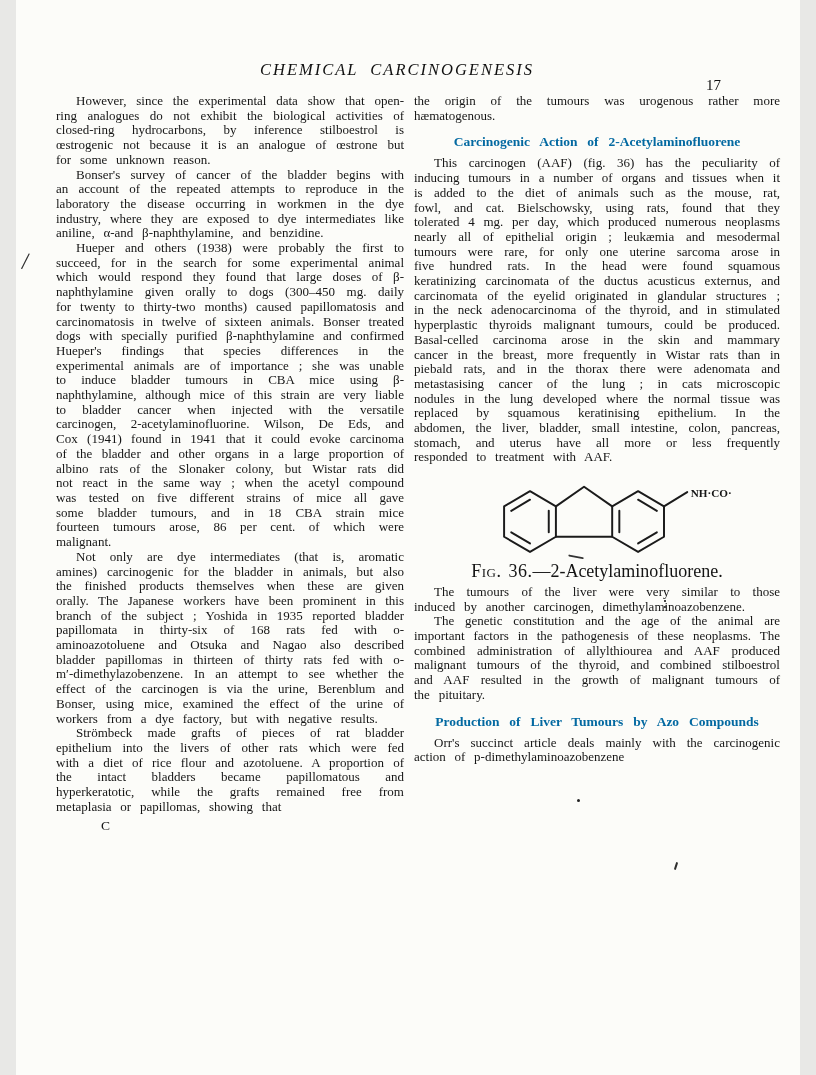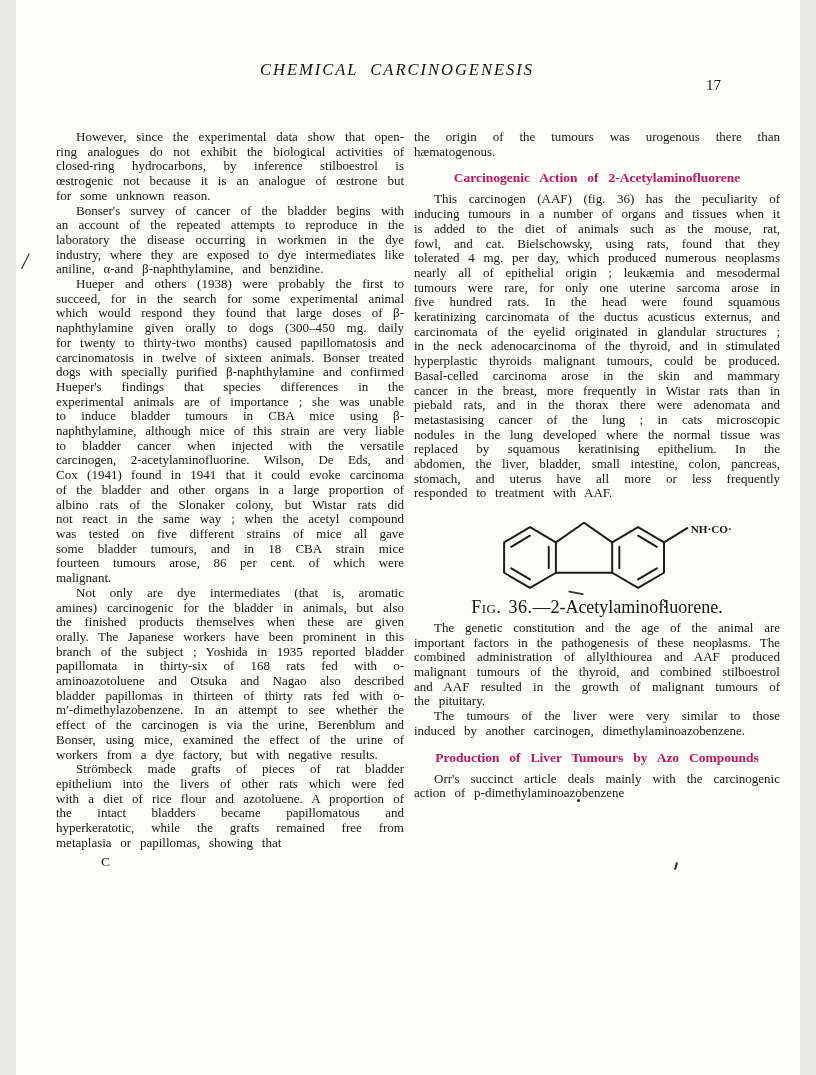--- a/index.html
+++ b/index.html
@@ -19,29 +19,29 @@
     white-space:nowrap;color:#101010;
   }
   .page-number{position:absolute;right:79px;top:17px;font-size:15px;color:#101010;}
   .columns{
     position:absolute;top:94px;left:0;
     width:816px;
     display:flex;
     padding:0 52px 0 40px;box-sizing:border-box;
     gap:10px;
   }
-  .col{font-size:13px;line-height:14.7px;text-align:justify;word-spacing:5.5px;margin-top:36px;}
+  .col{font-size:13px;line-height:14.7px;text-align:justify;word-spacing:5.5px;}
   .col-left{width:348px;flex:none;}
   .col-right{width:366px;flex:none;}
   .col p{margin:0;}
   p.indent{text-indent:20px;}
   p.noindent{text-indent:0;}
   h2.section-heading{
     font-size:13.5px;font-weight:bold;text-align:center;
-    margin:11px 0 7px 0;line-height:15px;word-spacing:6.5px;color:#be185d;
+    margin:11px 0 7px 0;line-height:15px;word-spacing:6.5px;color:#0369a1;
   }
   .figure36{margin:10px 0 6px 0;text-align:center;}
   .figure36 svg{display:block;margin:0 auto 2px auto;}
   .figure36 figcaption{
     font-size:18px;text-align:center;word-spacing:2px;
     margin-top:3px;color:#141414;
   }
   .smallcaps{font-variant:small-caps;letter-spacing:0.5px;}
   .signature{
     margin-top:5px;padding-left:45px;font-size:13.5px;color:#141414;
@@ -81,21 +81,21 @@
     <div class="col col-left">
       <p class="indent">However, since the experimental data show that open-ring analogues do not exhibit the biological activities of closed-ring hydrocarbons, by inference stilboestrol is œstrogenic not because it is an analogue of œstrone but for some unknown reason.</p>
       <p class="indent">Bonser's survey of cancer of the bladder begins with an account of the repeated attempts to reproduce in the laboratory the disease occurring in workmen in the dye industry, where they are exposed to dye intermediates like aniline, α-and β-naphthylamine, and benzidine.</p>
       <p class="indent">Hueper and others (1938) were probably the first to succeed, for in the search for some experimental animal which would respond they found that large doses of β-naphthylamine given orally to dogs (300–450 mg. daily for twenty to thirty-two months) caused papillomatosis and carcinomatosis in twelve of sixteen animals.  Bonser treated dogs with specially purified β-naphthylamine and confirmed Hueper's findings that species differences in the experimental animals are of importance ;  she was unable to induce bladder tumours in CBA mice using β-naphthylamine, although mice of this strain are very liable to bladder cancer when injected with the versatile carcinogen, 2-acetylaminofluorine.  Wilson, De Eds, and Cox (1941) found in 1941 that it could evoke carcinoma of the bladder and other organs in a large proportion of albino rats of the Slonaker colony, but Wistar rats did not react in the same way ;  when the acetyl compound was tested on five different strains of mice all gave some bladder tumours, and in 18 CBA strain mice fourteen tumours arose, 86 per cent. of which were malignant.</p>
       <p class="indent">Not only are dye intermediates (that is, aromatic amines) carcinogenic for the bladder in animals, but also the finished products themselves when these are given orally.  The Japanese workers have been prominent in this branch of the subject ;  Yoshida in 1935 reported bladder papillomata in thirty-six of 168 rats fed with o-aminoazotoluene and Otsuka and Nagao also described bladder papillomas in thirteen of thirty rats fed with o-m′-dimethylazobenzene.  In an attempt to see whether the effect of the carcinogen is via the urine, Berenblum and Bonser, using mice, examined the effect of the urine of workers from a dye factory, but with negative results.</p>
       <p class="indent">Strömbeck made grafts of pieces of rat bladder epithelium into the livers of other rats which were fed with a diet of rice flour and azotoluene.  A proportion of the intact bladders became papillomatous and hyperkeratotic, while the grafts remained free from metaplasia or papillomas, showing that</p>
       <div class="signature">C</div>
     </div>
 
     <div class="col col-right">
-      <p class="noindent">the origin of the tumours was urogenous there than hæmatogenous.</p>
+      <p class="noindent">the origin of the tumours was urogenous rather more hæmatogenous.</p>
       <h2 class="section-heading">Carcinogenic Action of 2-Acetylaminofluorene</h2>
       <p class="indent">This carcinogen (AAF) (fig. 36) has the peculiarity of inducing tumours in a number of organs and tissues when it is added to the diet of animals such as the mouse, rat, fowl, and cat.  Bielschowsky, using rats, found that they tolerated 4 mg. per day, which produced numerous neoplasms nearly all of epithelial origin ;  leukæmia and mesodermal tumours were rare, for only one uterine sarcoma arose in five hundred rats.  In the head were found squamous keratinizing carcinomata of the ductus acusticus externus, and carcinomata of the eyelid originated in glandular structures ;  in the neck adenocarcinoma of the thyroid, and in stimulated hyperplastic thyroids malignant tumours, could be produced.  Basal-celled carcinoma arose in the skin and mammary cancer in the breast, more frequently in Wistar rats than in piebald rats, and in the thorax there were adenomata and metastasising cancer of the lung ;  in cats microscopic nodules in the lung developed where the normal tissue was replaced by squamous keratinising epithelium.  In the abdomen, the liver, bladder, small intestine, colon, pancreas, stomach, and uterus have all more or less frequently responded to treatment with AAF.</p>
 
       <figure class="figure36" style="margin-left:0;margin-right:0;">
         <svg width="268" height="86" viewBox="0 0 300 96">
           <g stroke="#1b1b1b" stroke-width="2.2" fill="none" stroke-linejoin="round" stroke-linecap="round">
 
             <polygon points="75,18 104,35 104,69 75,86 46,69 46,35"></polygon>
 
             <polygon points="196,18 225,35 225,69 196,86 167,69 167,35"></polygon>
@@ -115,22 +115,22 @@
           </g>
 
           <g stroke="#333" stroke-width="2" stroke-linecap="round">
             <line x1="119" y1="90" x2="134" y2="93"></line>
           </g>
           <text x="255" y="24" font-family="Liberation Serif, serif" font-size="12.5" font-weight="bold" fill="#151515"><tspan>NH·CO·CH</tspan><tspan dy="3" font-size="9">3</tspan></text>
         </svg>
         <figcaption><span class="smallcaps">Fig. 36.</span><span>—2-Acetylaminofluorene.</span></figcaption>
       </figure>
 
+      <p class="indent">The tumours of the liver were very similar to those induced by another carcinogen, dimethylaminoazobenzene.</p>
       <p class="indent">The genetic constitution and the age of the animal are important factors in the pathogenesis of these neoplasms.  The combined administration of allylthiourea and AAF produced malignant tumours of the thyroid, and combined stilboestrol and AAF resulted in the growth of malignant tumours of the pituitary.</p>
-      <p class="indent">The tumours of the liver were very similar to those induced by another carcinogen, dimethylaminoazobenzene.</p>
       <h2 class="section-heading">Production of Liver Tumours by Azo Compounds</h2>
       <p class="indent">Orr's succinct article deals mainly with the carcinogenic action of p-dimethylaminoazobenzene</p>
     </div>
 
   </div>
 
   <span class="ink-slash">/</span>
   <span class="ink-dot"></span>
   <span class="ink-flick"></span>
   <span class="ink-speck"></span>

